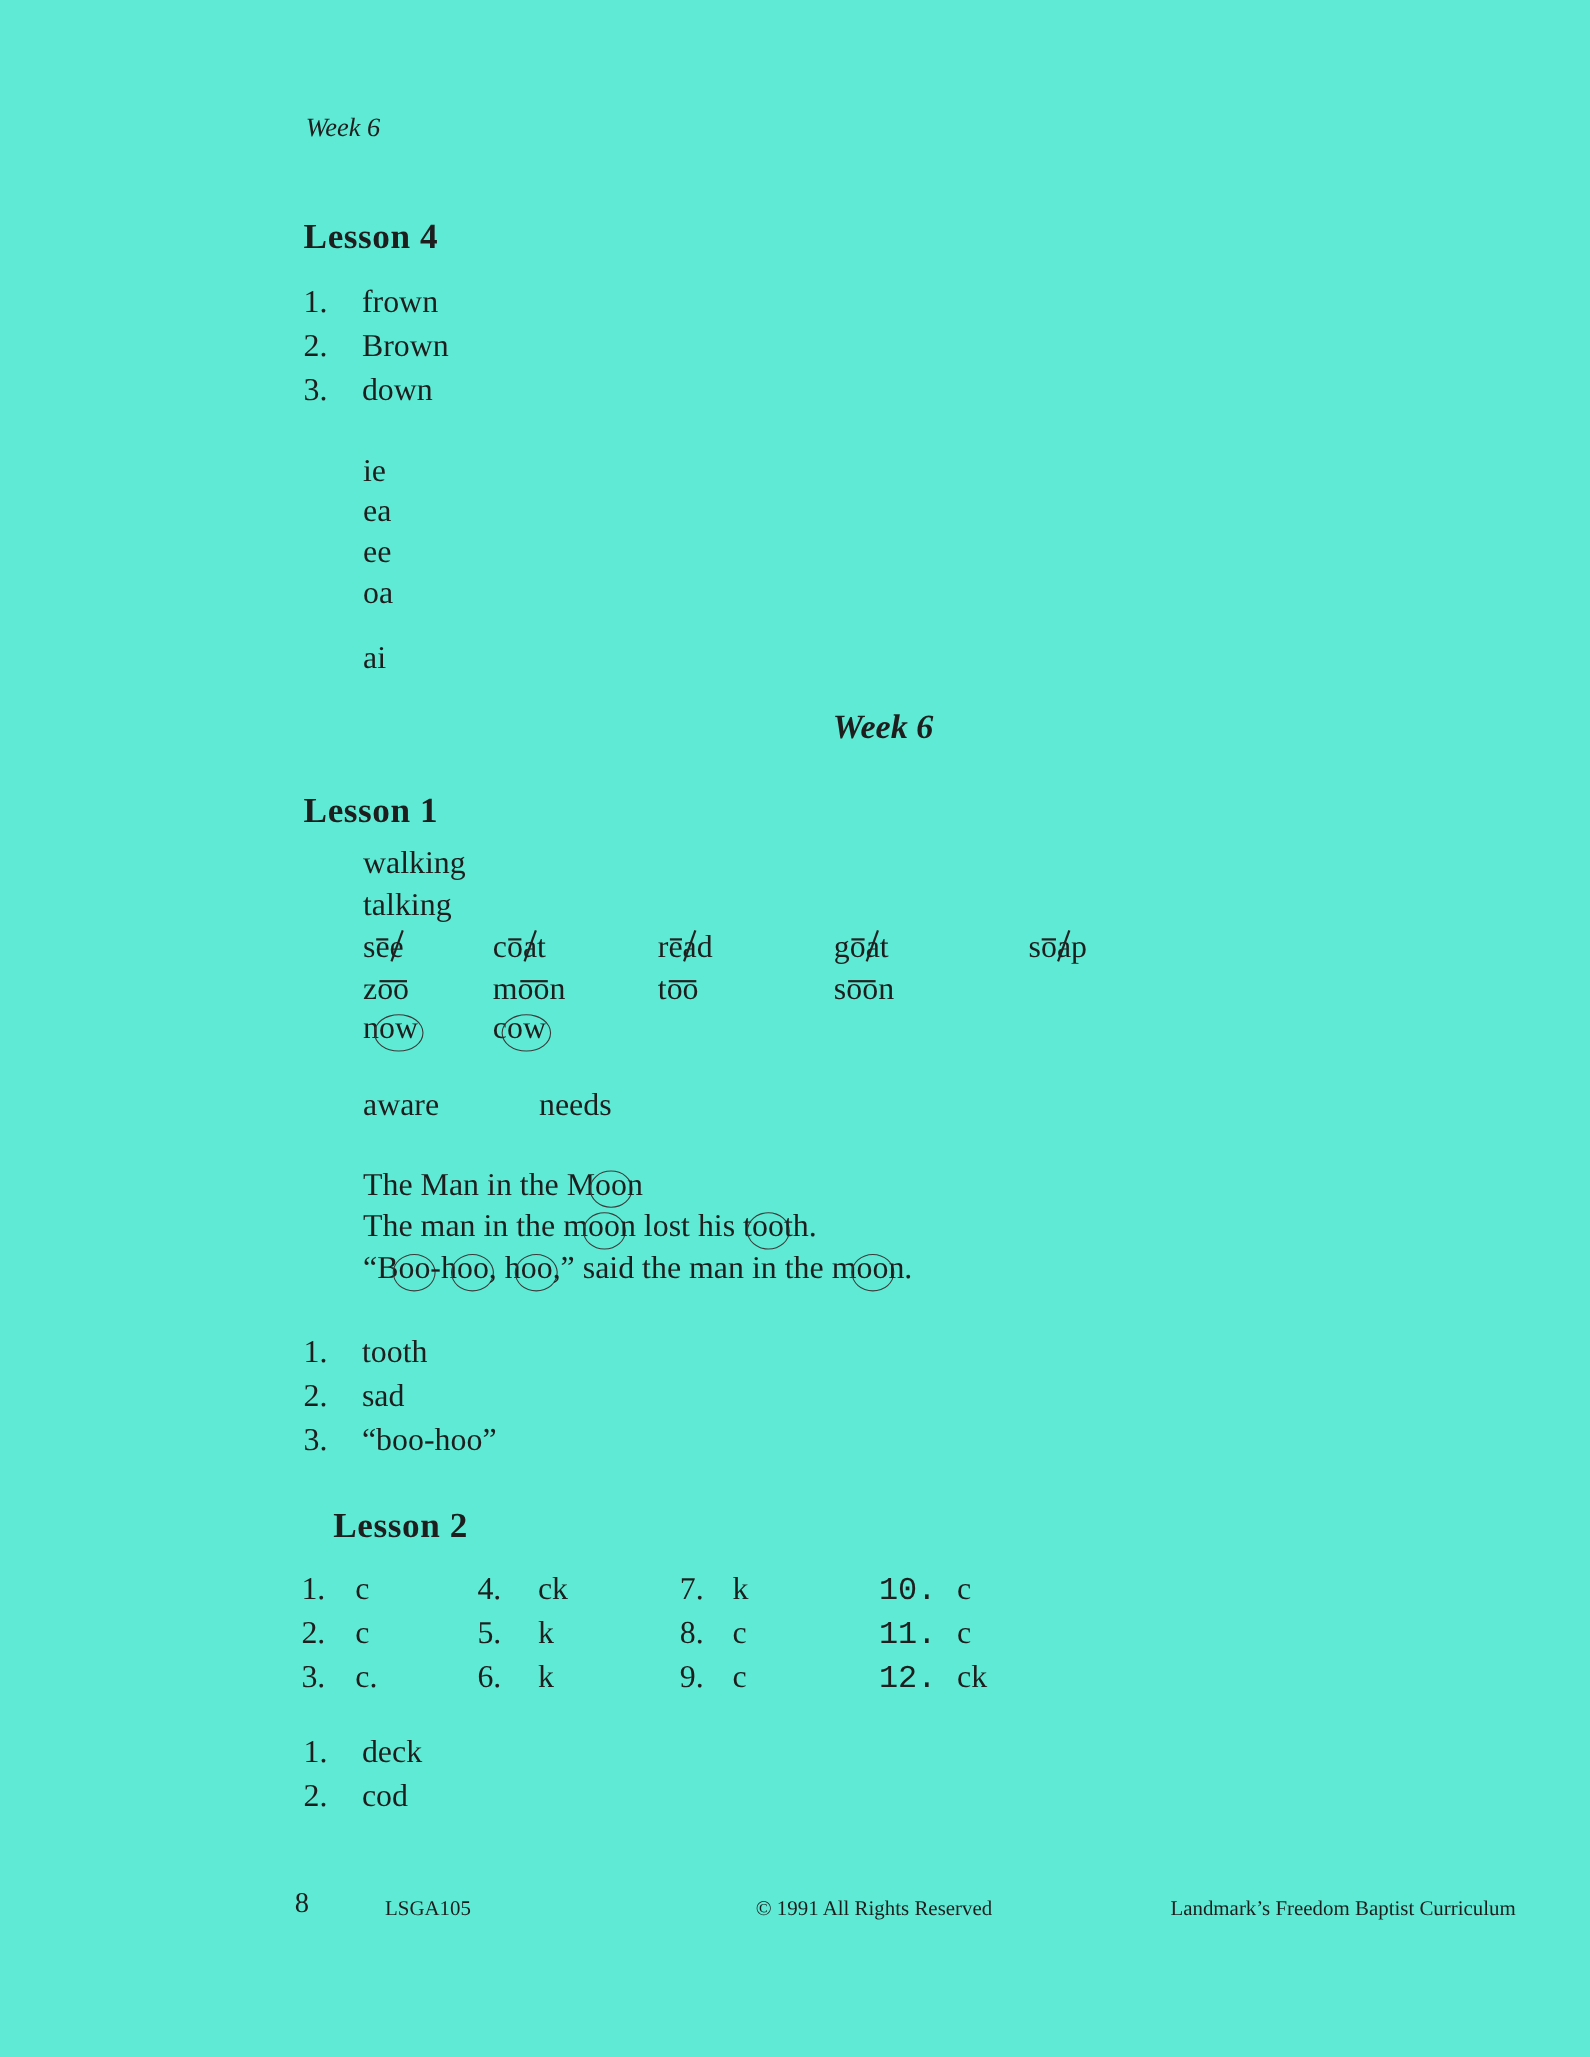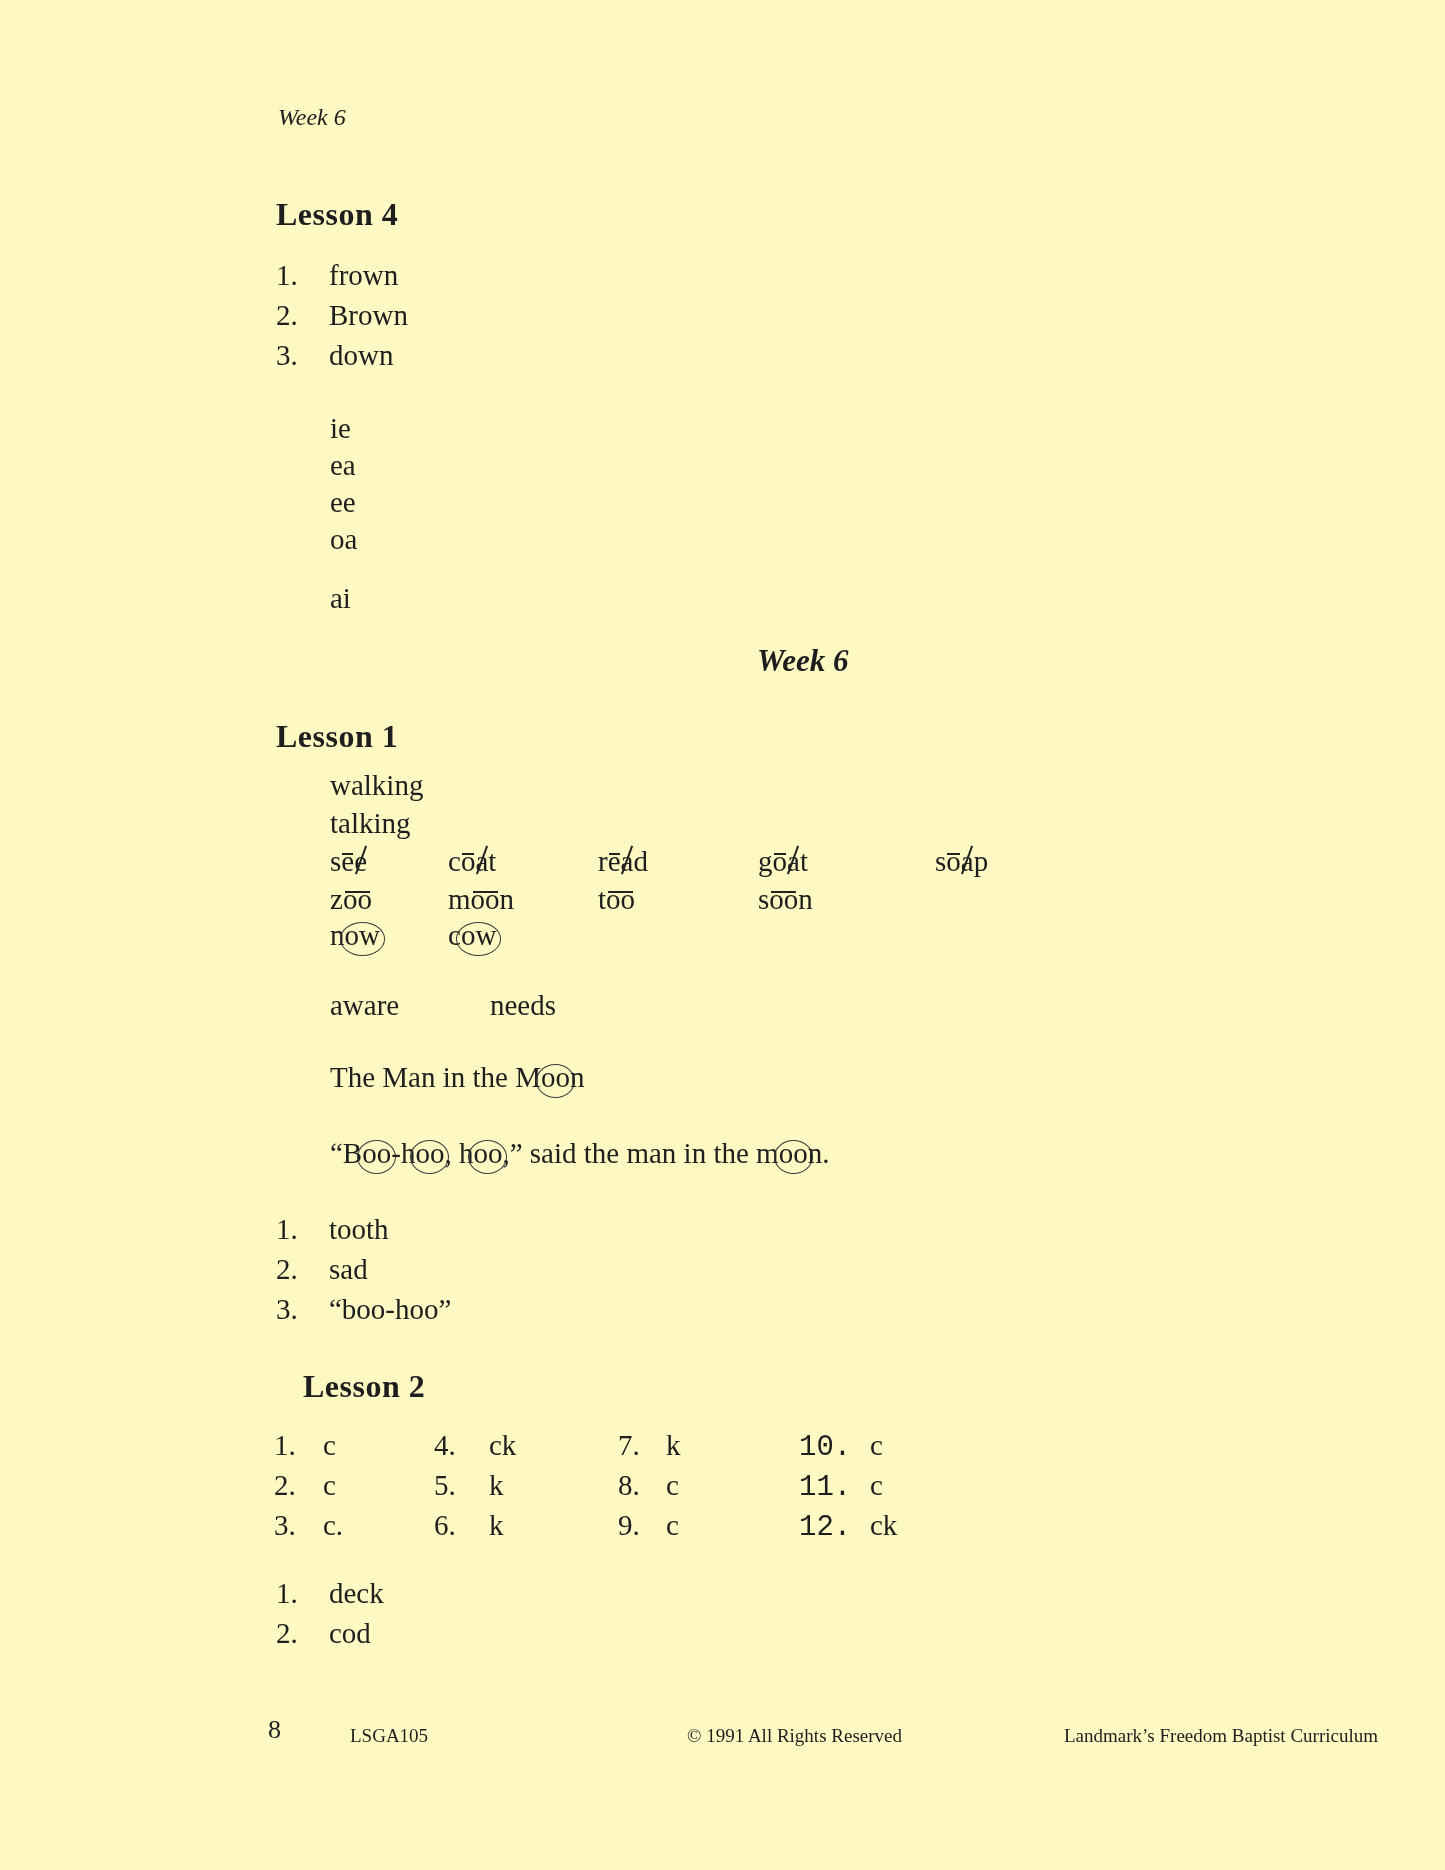--- a/index.html
+++ b/index.html
@@ -1,20 +1,20 @@
 <!DOCTYPE html>
 <html><head>
 <meta charset="utf-8">
 <style>
   html,body { margin:0; padding:0; background:#e8e8e8; }
   .page {
     position:relative;
     width:1445px; height:1870px;
     margin:0 auto;
-    background:#fef9c3;
+    background:#5eead4;
     color:#1e1e1e;
     font-family:"Liberation Serif","DejaVu Serif",serif;
     font-size:29px;
     overflow:hidden;
   }
   .line { position:absolute; white-space:nowrap; line-height:34px; }
   .italic { font-style:italic; }
   .heading { font-weight:700; font-size:32px; letter-spacing:0.5px; }
   .week-center { font-weight:700; font-style:italic; font-size:31px; }
   .num { display:inline-block; width:53px; }
@@ -108,20 +108,21 @@
     <span class="pword"><span class="seg">n</span><span class="seg c">ow</span></span>
     <span class="pword"><span class="seg">c</span><span class="seg c">ow</span></span>
   </div>
 
   <div class="line pair" style="left:0; top:988px;">
     <span class="pword">aware</span>
     <span class="pword">needs</span>
   </div>
 
   <div class="line" style="left:330px; top:1060px;"><span class="seg">The Man in the M</span><span class="seg c">oo</span><span class="seg">n</span></div>
+  <div class="line" style="left:330px; top:1098px;"><span class="seg">The man in the m</span><span class="seg c">oo</span><span class="seg">n lost his t</span><span class="seg c">oo</span><span class="seg">th.</span></div>
   <div class="line" style="left:330px; top:1136px;"><span class="seg">“B</span><span class="seg c">oo</span><span class="seg">-h</span><span class="seg c">oo</span><span class="seg">, h</span><span class="seg c">oo</span><span class="seg">,” said the man in the m</span><span class="seg c">oo</span><span class="seg">n.</span></div>
 
   <div class="line" style="left:276px; top:1212px;">
     <span class="num">1.</span><span>tooth</span>
   </div>
   <div class="line" style="left:276px; top:1252px;">
     <span class="num">2.</span><span>sad</span>
   </div>
   <div class="line" style="left:276px; top:1292px;">
     <span class="num">3.</span><span>“boo-hoo”</span>

